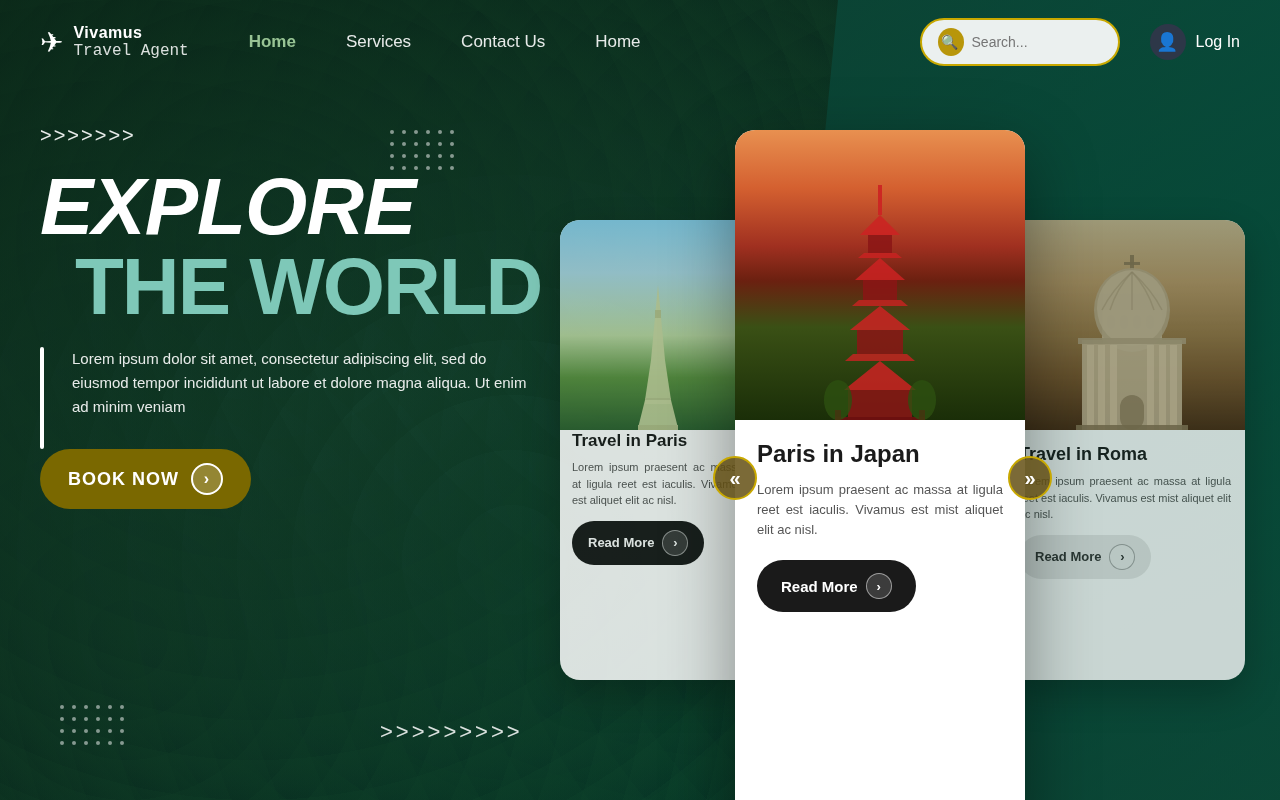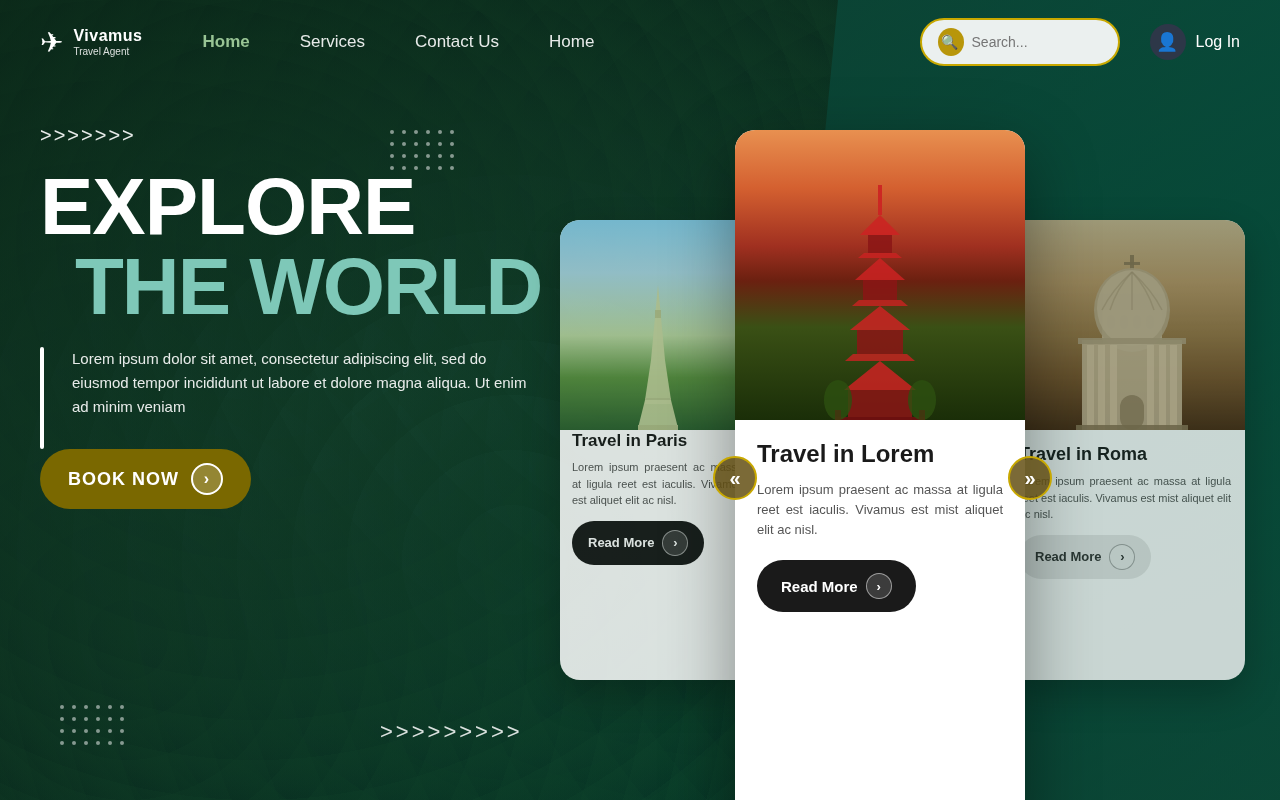--- a/index.html
+++ b/index.html
@@ -74,22 +74,23 @@
       flex-direction: column;
       color: white;
       line-height: 1.2;
     }
     .logo-name {
       font-size: 16px;
       font-weight: bold;
       letter-spacing: 0.5px;
     }
     .logo-sub {
-      font-size: 10px;
+      font-size: 16px;
       opacity: 0.85;
+      font-family: Liberation Mono, monospace;
     }
     .nav-links {
       display: flex;
       gap: 50px;
       flex: 1;
     }
     .nav-link {
       color: white;
       text-decoration: none;
       font-size: 17px;
@@ -170,20 +171,21 @@
       margin-bottom: 20px;
       opacity: 0.9;
     }
     .hero-title-line1 {
       font-size: 80px;
       font-weight: 900;
       color: white;
       line-height: 1;
       letter-spacing: -1px;
       text-transform: uppercase;
+      font-style: italic;
     }
     .hero-title-line2 {
       font-size: 80px;
       font-weight: 900;
       color: #7ec8b8;
       line-height: 1;
       letter-spacing: -2px;
       text-transform: uppercase;
       margin-bottom: 20px;
       margin-left: 35px;
@@ -535,21 +537,21 @@
           <rect x="28" y="210" width="64" height="30" fill="#8b1515" opacity="0.85"></rect>
           <rect x="15" y="237" width="90" height="8" fill="#6a1010" opacity="0.9"></rect>
 
           <ellipse cx="18" cy="220" rx="14" ry="20" fill="#2d5010" opacity="0.8"></ellipse>
           <ellipse cx="102" cy="220" rx="14" ry="20" fill="#2d5010" opacity="0.8"></ellipse>
           <rect x="15" y="230" width="6" height="15" fill="#4a3010" opacity="0.7"></rect>
           <rect x="99" y="230" width="6" height="15" fill="#4a3010" opacity="0.7"></rect>
         </svg>
       </div>
       <div style="padding:20px 22px;">
-        <div style="font-size:24px;font-weight:900;color:#1a1a1a;margin-bottom:12px;">Travel in Lorem</div>
+        <div style="font-size:24px;font-weight:900;color:#1a1a1a;margin-bottom:12px;">Paris in Japan</div>
         <p style="font-size:13px;color:#555;line-height:1.55;text-align:justify;margin-bottom:20px;">Lorem ipsum praesent ac massa at ligula reet est iaculis. Vivamus est mist aliquet elit ac nisl.</p>
         <button class="read-more-btn japan">
           <span>Read More</span>
           <div class="btn-circle">›</div>
         </button>
       </div>
     </div>
 
     <div class="card card-roma" style="left:445px;top:90px;width:240px;height:460px;position:absolute;background:white;border-radius:20px;overflow:hidden;opacity:0.78;z-index:2;box-shadow:0 15px 40px rgba(0,0,0,0.3);">
       <div style="width:100%;height:210px;background:linear-gradient(180deg,#c8b08a 0%,#b89060 30%,#987040 55%,#7a5028 75%,#4a2810 100%);position:relative;overflow:hidden;">

